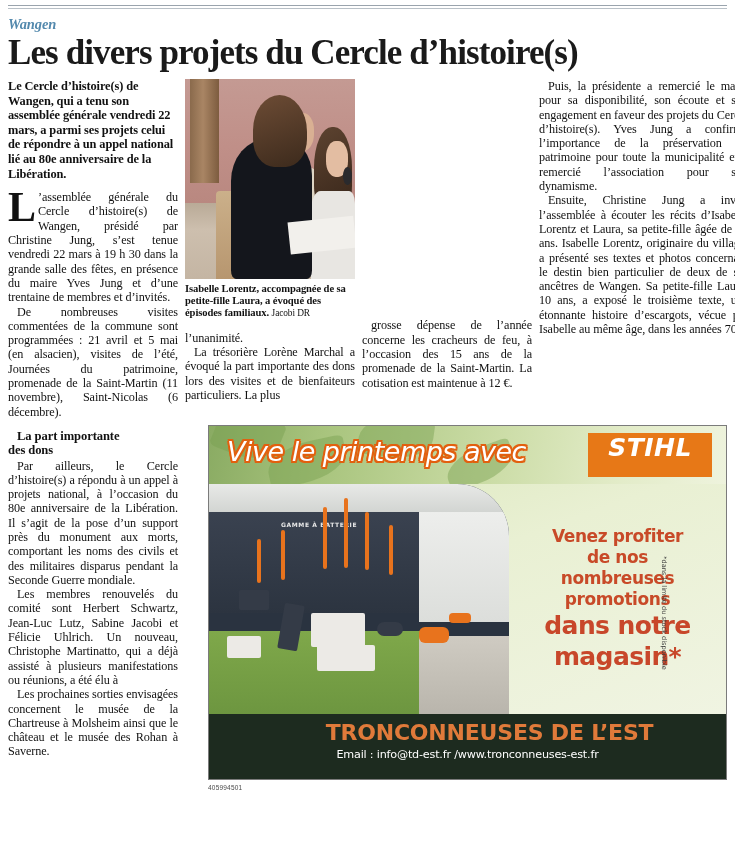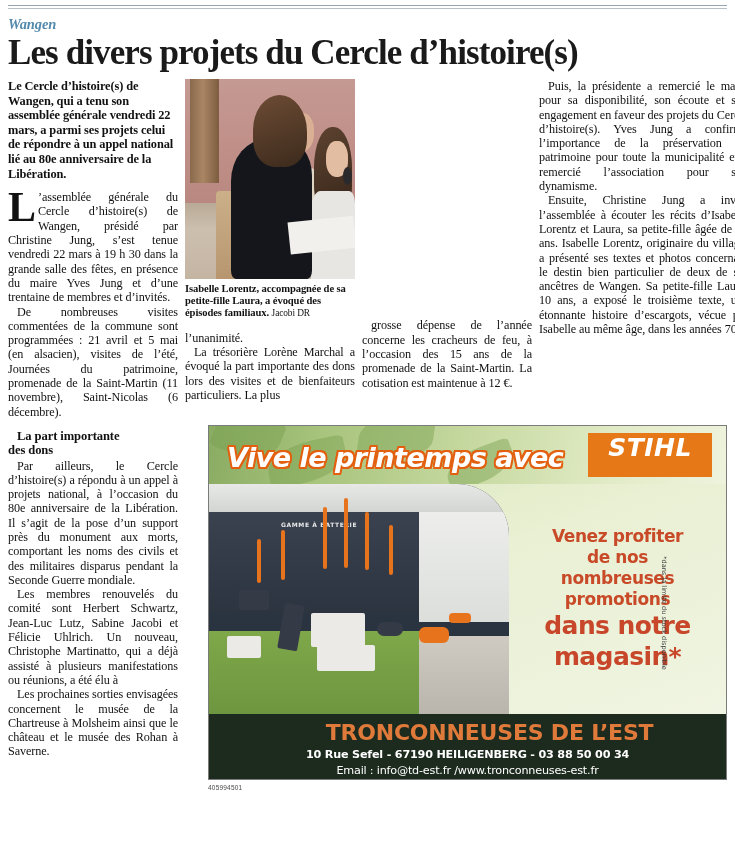--- a/index.html
+++ b/index.html
@@ -185,23 +185,23 @@
     background: linear-gradient(100deg,#8aab63 0%, #a8c47d 22%, #cbdca6 55%, #e3ecc9 80%, #eef3dd 100%);
     overflow: hidden;
   }
   .leaf {
     position: absolute;
     background: rgba(120,160,80,0.45);
     border-radius: 60% 10% 60% 10%;
   }
   .ad-slogan {
     position: absolute;
-    left: 18px; top: 16px;
-    font-family: "DejaVu Sans", sans-serif;
-    font-weight: bold;
+    left: 18px; top: 10px;
+    font-family: "DejaVu Sans", sans-serif;
+    font-weight: normal;
     font-style: italic;
     font-size: 27px;
     color: #ffffff;
     letter-spacing: -0.5px;
     text-shadow:
       -1.6px -1.6px 0 #e2600f, 1.6px -1.6px 0 #e2600f,
       -1.6px 1.6px 0 #e2600f, 1.6px 1.6px 0 #e2600f,
       0 2px 0 #e2600f, 0 -2px 0 #e2600f, 2px 0 0 #e2600f, -2px 0 0 #e2600f;
   }
   .stihl-badge {
@@ -439,20 +439,19 @@
         <div class="promo-l">nombreuses</div>
         <div class="promo-l">promotions</div>
         <div class="promo-b">dans notre</div>
         <div class="promo-b">magasin*</div>
       </div>
       <div class="promo-note">*dans la limite du stock disponible</div>
     </div>
 
     <div class="ad-foot">
       <div class="shop-name">TRONCONNEUSES DE L’EST</div>
-      <div class="shop-addr">10 Rue Sefel - 67190 HEILIGENBERG - 03 88 50 00 34</div>
       <div class="shop-mail">Email : info@td-est.fr /www.tronconneuses-est.fr</div>
     </div>
   </div>
 
   <div class="adref">405994501</div>
 
 </div>
 
 </body></html>

